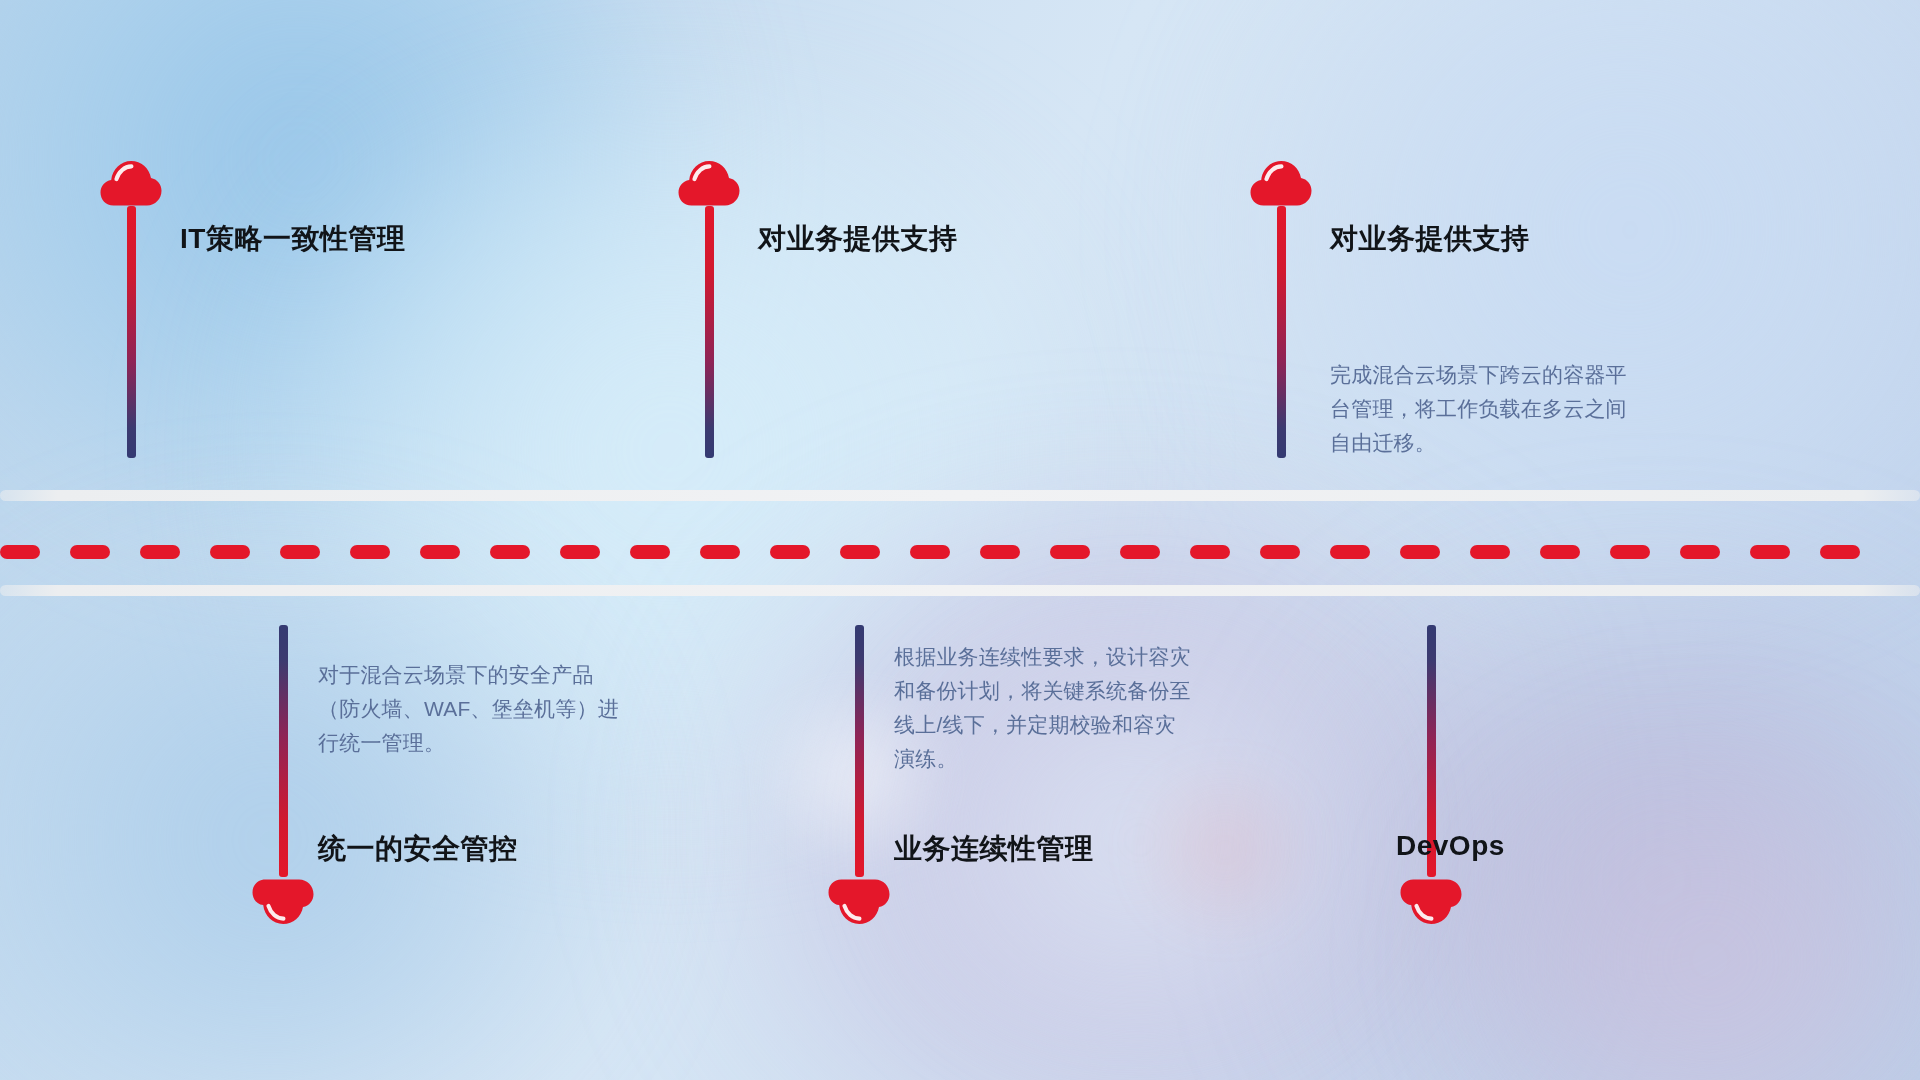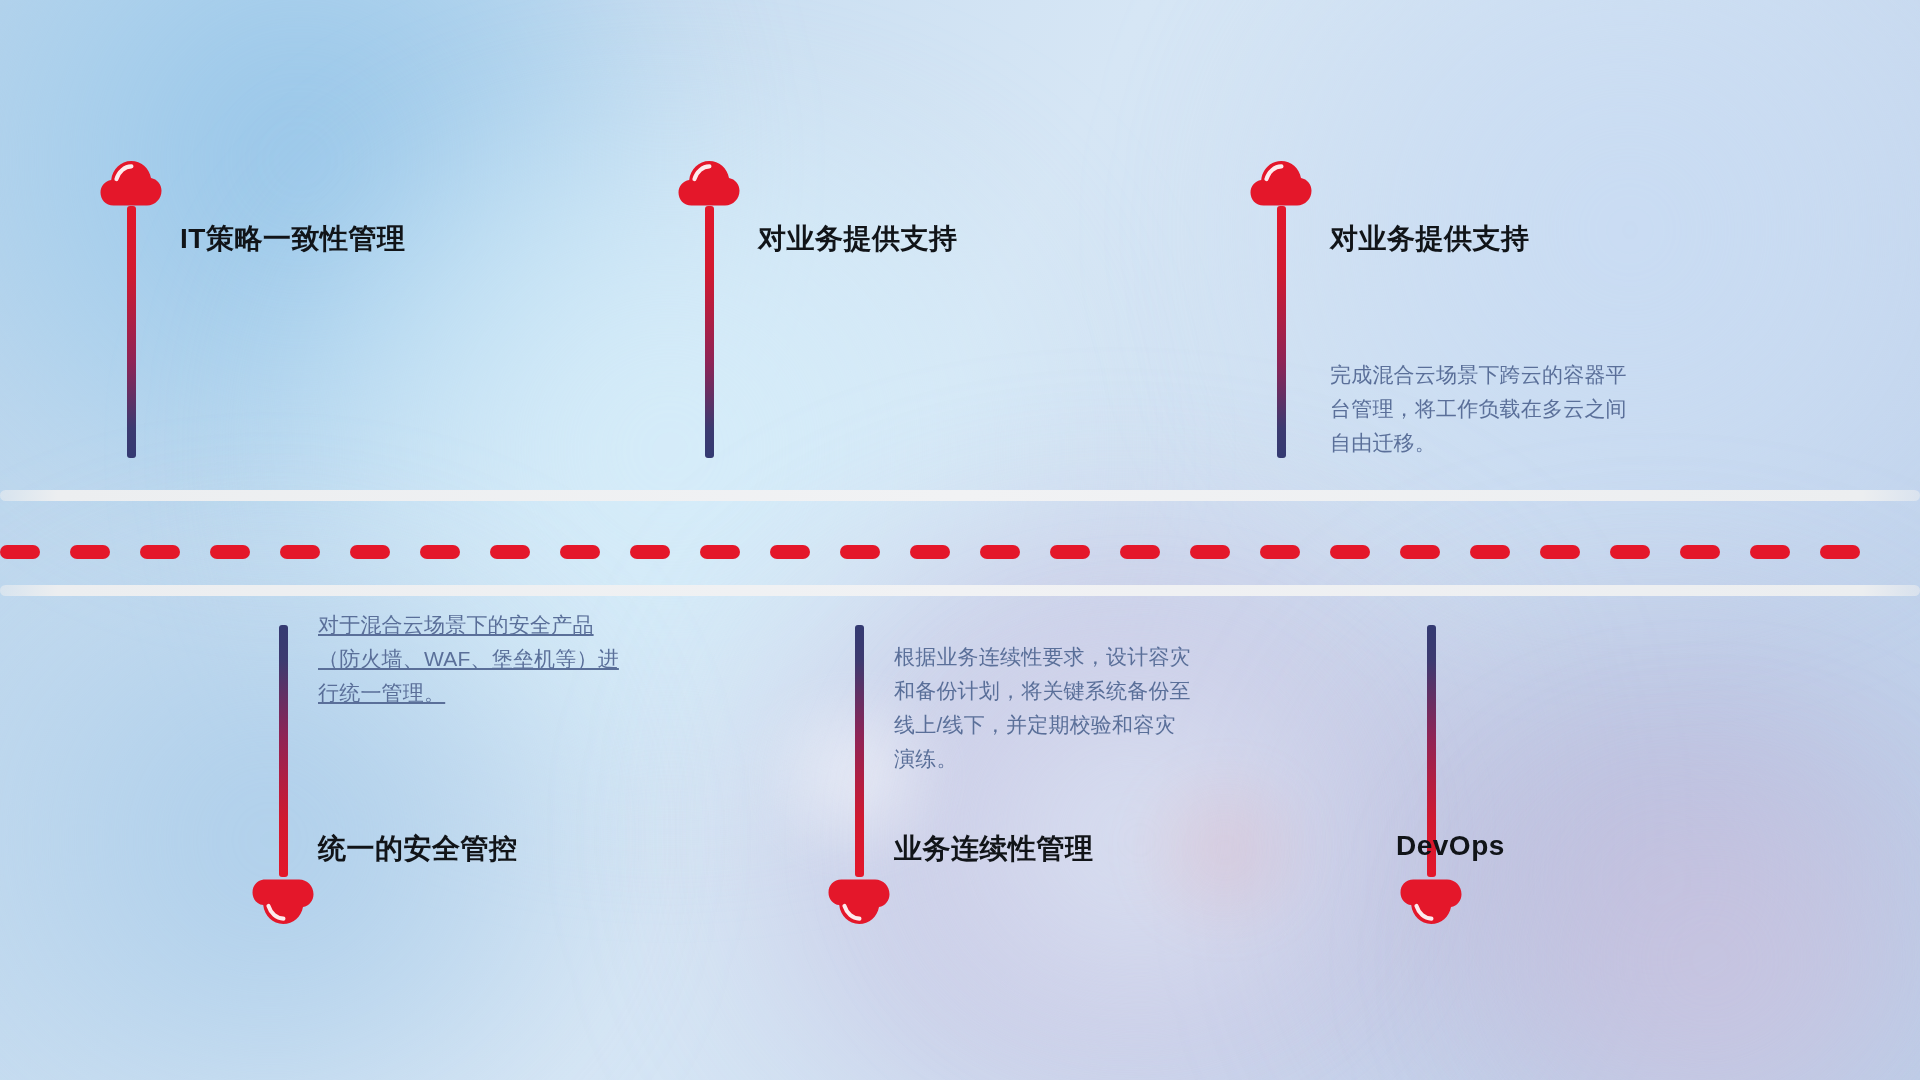--- a/index.html
+++ b/index.html
@@ -162,21 +162,21 @@
 
   <div class="col" style="left:252px;top:625px;">
     <div class="stem stem-up" style="height:252px;margin-left:27px;"></div>
     <div class="cloud flip" style="margin-top:2px;">
       <svg viewBox="0 0 62 46" xmlns="http://www.w3.org/2000/svg">
         <path d="M13.5 45.5 C5.6 45.5 0.5 39.8 0.5 32.6 C0.5 26.0 5.0 20.8 11.2 19.9 C12.4 9.2 20.8 1.0 31.2 1.0 C41.1 1.0 49.3 8.3 51.0 18.0 C57.3 19.2 61.5 24.4 61.5 30.8 C61.5 38.8 55.3 45.5 47.0 45.5 Z" fill="#e4172a"></path>
         <path d="M16.5 19.0 C18.8 11.6 24.6 6.6 31.4 6.4" stroke="#ffffff" stroke-width="4.2" stroke-linecap="round" fill="none" opacity="0.92"></path>
       </svg>
     </div>
   </div>
-  <div class="col body" style="left:318px;top:608px;width:440px;text-decoration:underline;">对于混合云场景下的安全产品
+  <div class="col body" style="left:318px;top:658px;width:440px;">对于混合云场景下的安全产品
 （防火墙、WAF、堡垒机等）进
 行统一管理。</div>
   <div class="col title" style="left:318px;top:835px;">统一的安全管控</div>
 
   <div class="col" style="left:828px;top:625px;">
     <div class="stem stem-up" style="height:252px;margin-left:27px;"></div>
     <div class="cloud flip" style="margin-top:2px;">
       <svg viewBox="0 0 62 46" xmlns="http://www.w3.org/2000/svg">
         <path d="M13.5 45.5 C5.6 45.5 0.5 39.8 0.5 32.6 C0.5 26.0 5.0 20.8 11.2 19.9 C12.4 9.2 20.8 1.0 31.2 1.0 C41.1 1.0 49.3 8.3 51.0 18.0 C57.3 19.2 61.5 24.4 61.5 30.8 C61.5 38.8 55.3 45.5 47.0 45.5 Z" fill="#e4172a"></path>
         <path d="M16.5 19.0 C18.8 11.6 24.6 6.6 31.4 6.4" stroke="#ffffff" stroke-width="4.2" stroke-linecap="round" fill="none" opacity="0.92"></path>

